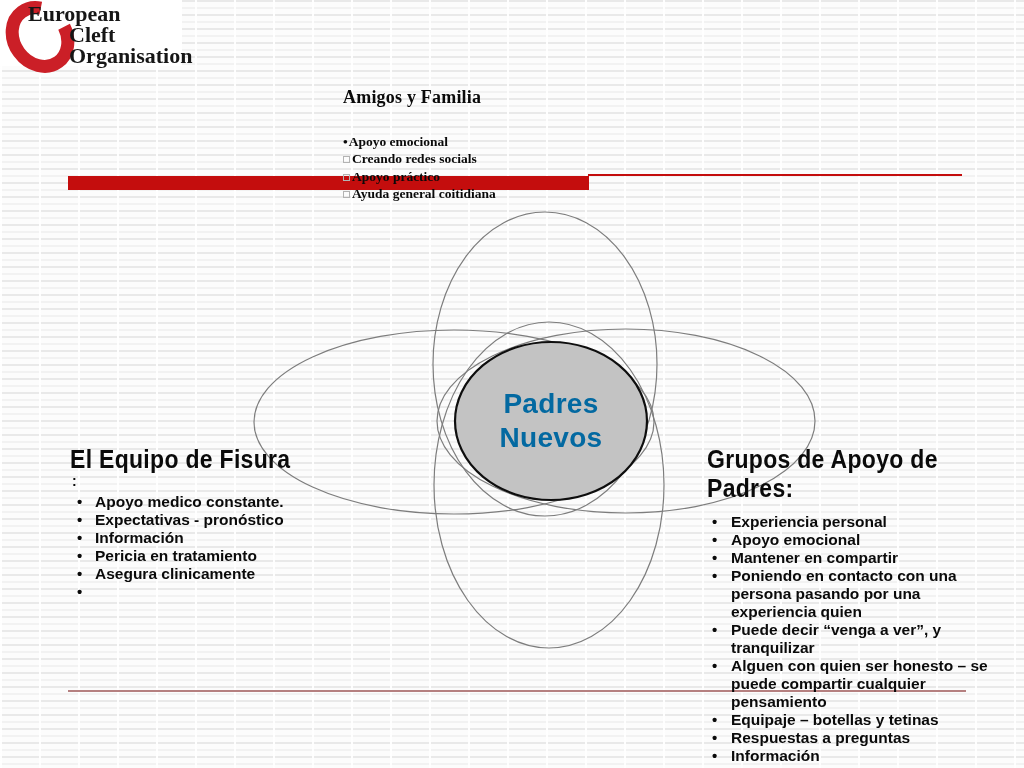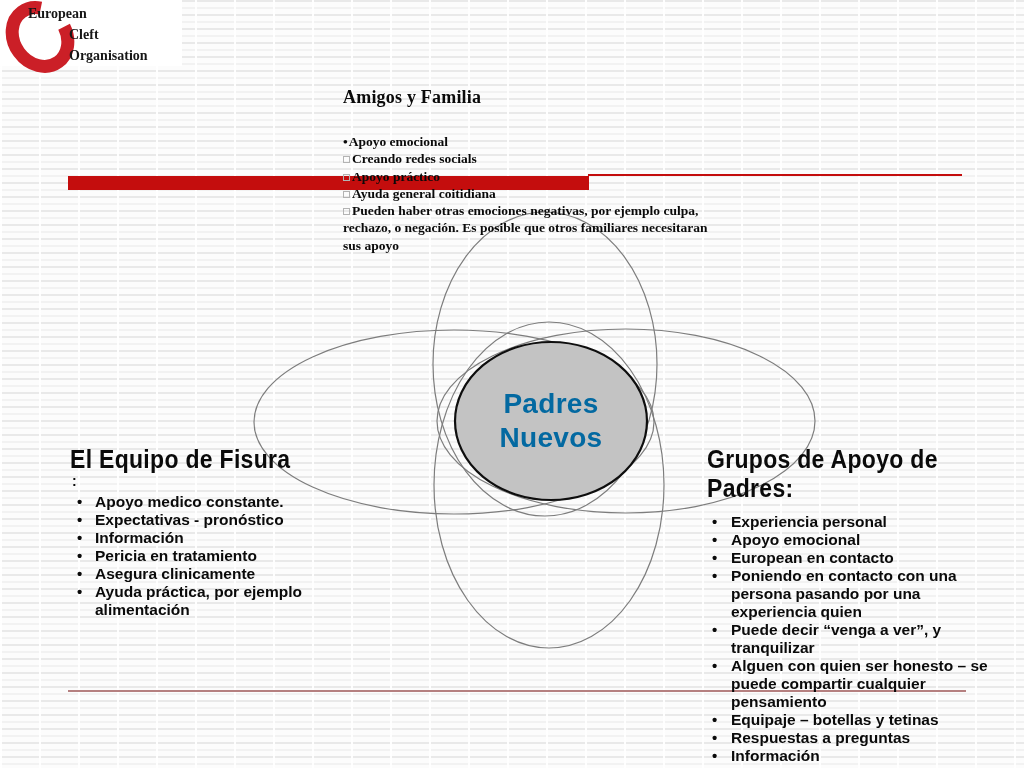--- a/index.html
+++ b/index.html
@@ -11,21 +11,21 @@
     background-color:#fcfcfc;
     background-image:
       repeating-linear-gradient(90deg, rgba(255,255,255,.95) 0 2px, rgba(255,255,255,0) 2px 39px),
       repeating-linear-gradient(180deg, #e9e9e9 0 2px, rgba(0,0,0,0) 2px 7px, #f2f2f2 7px 9px, rgba(0,0,0,0) 9px 14px);
   }
   .abs { position:absolute; }
 
   
   .logo-box{ left:0; top:0; width:182px; height:66px; background:#fff; z-index:4; }
   .logo-text{ position:absolute; left:28px; top:3px;
-    font-family:"Liberation Serif", serif; font-weight:bold; font-size:14px; line-height:21px; color:#161616; }
+    font-family:"Liberation Serif", serif; font-weight:bold; font-size:22px; line-height:21px; color:#161616; }
   .logo-text .l2, .logo-text .l3{ margin-left:41px; }
 
   
   .accent-line-top{ left:588px; top:174px; width:374px; height:2px; background:#c40d0d; z-index:1; }
   .highlight-bar { left:68px;  top:176px; width:521px; height:14px; background:#c40d0d; z-index:1; }
   .accent-line-bottom{ left:68px; top:690px; width:898px; height:2px; background:#b58080; z-index:1; }
 
   
   .diagram{ left:0; top:0; width:1024px; height:768px; z-index:2; }
 
@@ -91,21 +91,20 @@
   <div>Nuevos</div>
 </div>
 
 <div class="abs amigos">
   <div class="title">Amigos y Familia</div>
   <div class="items">
     <div><span class="dot-bullet">•</span><span>Apoyo emocional</span></div>
     <div><span class="square-bullet"></span><span>Creando redes socials</span></div>
     <div><span class="square-bullet"></span><span>Apoyo práctico</span></div>
     <div><span class="square-bullet"></span><span>Ayuda general coitidiana</span></div>
-    <div><span class="square-bullet"></span><span>Pueden haber otras emociones negativas, por ejemplo culpa, rechazo, o negación. Es posible que otros familiares necesitaran sus apoyo</span></div>
   </div>
 </div>
 
 <div class="abs equipo">
   <div class="block-title">El Equipo de Fisura</div>
   <div class="colon">:</div>
   <div class="list">
     <div class="li">
         <span class="b">•</span>
         <div class="t">Apoyo medico constante.</div>
@@ -121,39 +120,38 @@
     <div class="li">
         <span class="b">•</span>
         <div class="t">Pericia en tratamiento</div>
       </div>
     <div class="li">
         <span class="b">•</span>
         <div class="t">Asegura clinicamente</div>
       </div>
     <div class="li">
         <span class="b">•</span>
-        <div class="t">Ayuda práctica, por ejemplo alimentación</div>
       </div>
   </div>
 </div>
 
 <div class="abs grupos">
   <div class="block-title">Grupos de Apoyo de Padres:</div>
   <div class="list">
     <div class="li">
         <span class="b">•</span>
         <div class="t">Experiencia personal</div>
       </div>
     <div class="li">
         <span class="b">•</span>
         <div class="t">Apoyo emocional</div>
       </div>
     <div class="li">
         <span class="b">•</span>
-        <div class="t">European en contacto</div>
+        <div class="t">Mantener en compartir</div>
       </div>
     <div class="li">
         <span class="b">•</span>
         <div class="t">Poniendo en contacto con una persona pasando por una experiencia quien</div>
       </div>
     <div class="li">
         <span class="b">•</span>
         <div class="t">Puede decir “venga a ver”, y tranquilizar</div>
       </div>
     <div class="li">

